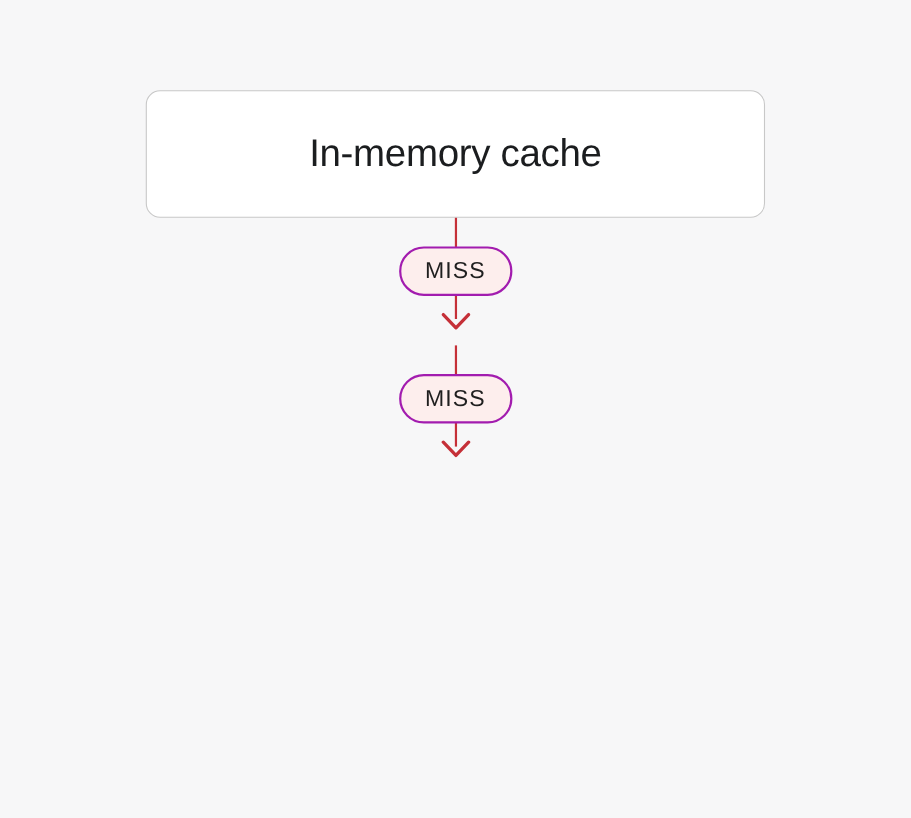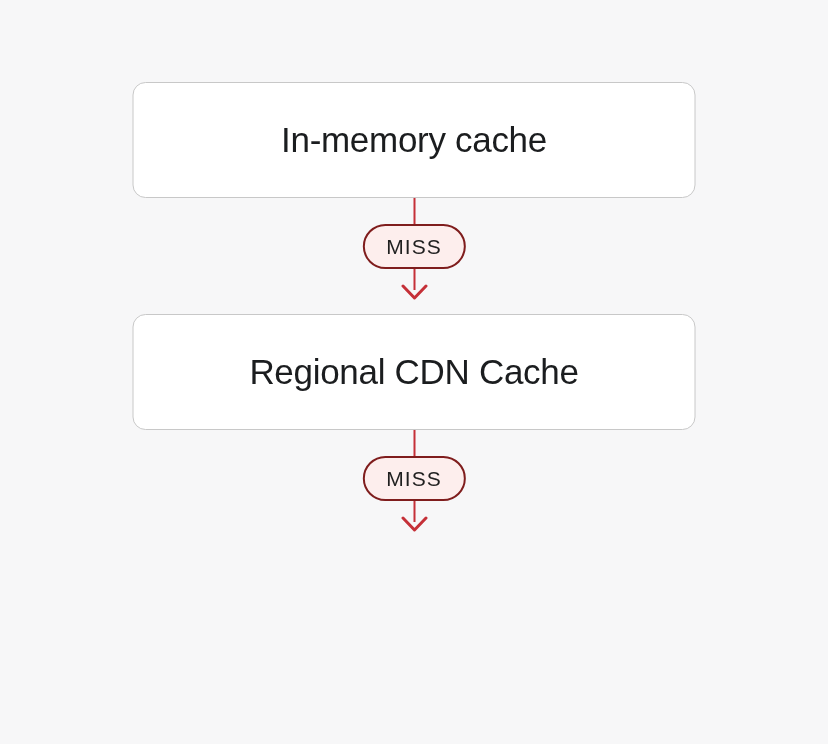--- a/index.html
+++ b/index.html
@@ -66,21 +66,21 @@
   }
   .badge {
     position: absolute;
     left: 50%;
     top: 26px;
     transform: translateX(-50%);
     box-sizing: border-box;
     height: 45px;
     padding: 0 22px;
     background: #fdeeed;
-    border: 2px solid #7f1d1d;
+    border: 2px solid #a21caf;
     border-radius: 23px;
     display: flex;
     align-items: center;
     justify-content: center;
     font-size: 21px;
     letter-spacing: 1px;
     color: #1f1f1f;
     white-space: nowrap;
   }
 </style>
@@ -97,23 +97,20 @@
     <div class="connector">
       <div class="stem"></div>
       <svg class="arrowhead" width="28" height="17" viewBox="0 0 28 17">
         <path d="M2.5 2 L14 14 L25.5 2" fill="none" stroke="#c53038" stroke-width="3" stroke-linecap="round" stroke-linejoin="round"></path>
       </svg>
       <div class="badge">
         <span>MISS</span>
       </div>
     </div>
 
-    <div class="node">
-      <span>Regional CDN Cache</span>
-    </div>
 
     <div class="connector">
       <div class="stem"></div>
       <svg class="arrowhead" width="28" height="17" viewBox="0 0 28 17">
         <path d="M2.5 2 L14 14 L25.5 2" fill="none" stroke="#c53038" stroke-width="3" stroke-linecap="round" stroke-linejoin="round"></path>
       </svg>
       <div class="badge">
         <span>MISS</span>
       </div>
     </div>

